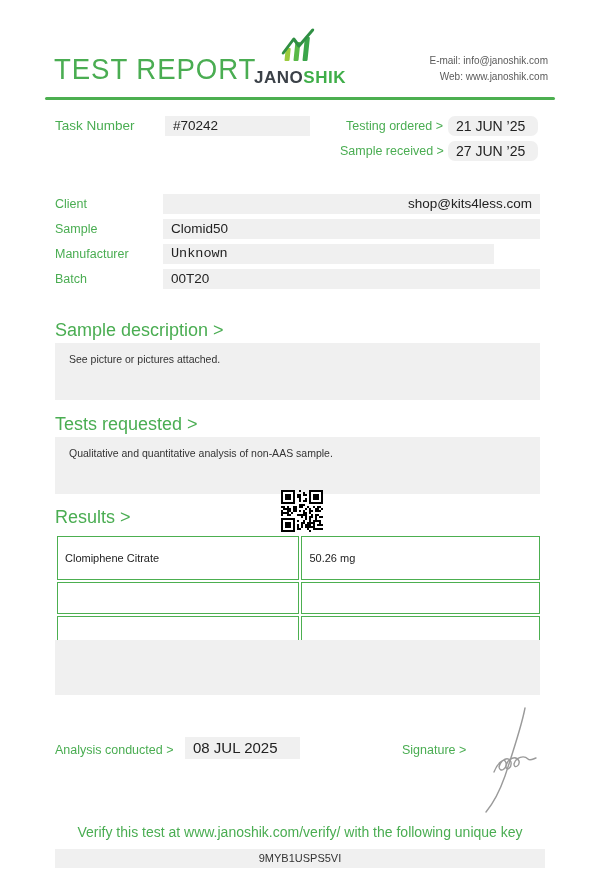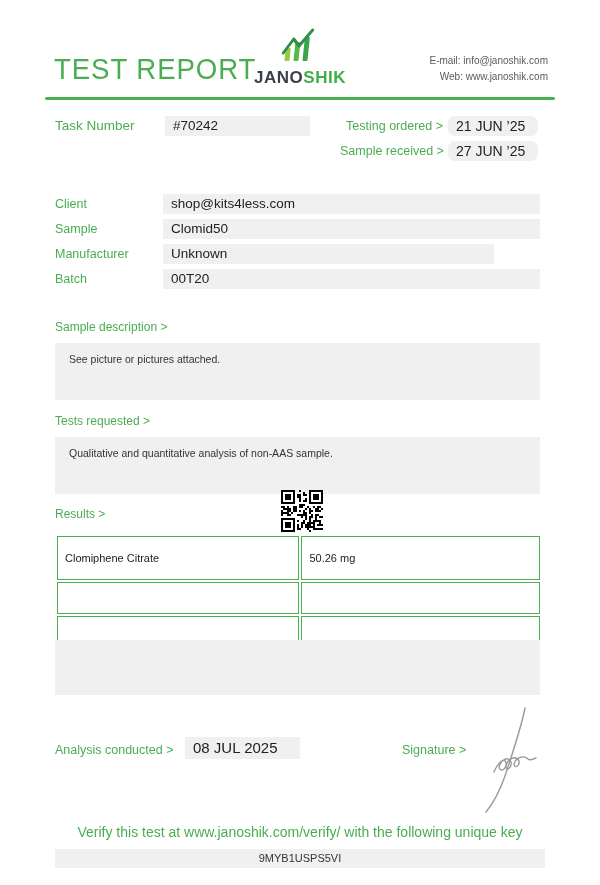--- a/index.html
+++ b/index.html
@@ -30,21 +30,21 @@
 
   
   .glabel{color:var(--green);font-size:12.5px;line-height:20px;white-space:nowrap;}
   .glabel-lg{font-size:13.5px;}
   .vbox{background:var(--field-bg);color:var(--text-dark);font-size:13.5px;font-weight:500;
     line-height:20px;height:20px;padding:0 8px;white-space:nowrap;overflow:hidden;}
   .vbox-date{font-size:14px;border-radius:7px;}
   .r-align{text-align:right;}
 
   
-  .section-head{color:var(--green);font-size:12px;white-space:nowrap;text-align:right;}
+  .section-head{color:var(--green);font-size:18px;white-space:nowrap;text-align:right;}
   .tbox{background:var(--field-bg);color:#333;font-size:10.5px;padding:9px 14px;line-height:14px;}
 
   
   .results-table{border-collapse:separate;border-spacing:2px;width:487px;table-layout:fixed;}
   .results-table td{border:1.5px solid var(--green-line);height:17px;padding:15px 7px;
     font-size:11px;color:var(--text-dark);background:#fff;vertical-align:middle;white-space:nowrap;}
   .results-table col.c1{width:50.4%;}
   .results-table col.c2{width:49.6%;}
 
   
@@ -90,27 +90,27 @@
   <div class="abs glabel glabel-lg" style="left:55px;top:116px;">Task Number</div>
   <div class="abs vbox" style="left:155px;top:116px;width:145px;margin-left:10px;">#70242</div>
 
   <div class="abs glabel r-align" style="left:340px;top:116px;width:103px;">Testing ordered  &gt;</div>
   <div class="abs vbox vbox-date" style="left:448px;top:116px;width:90px;">21 JUN ’25</div>
 
   <div class="abs glabel r-align" style="left:340px;top:141px;width:103px;">Sample received &gt;</div>
   <div class="abs vbox vbox-date" style="left:448px;top:141px;width:90px;">27 JUN ’25</div>
 
   <div class="abs glabel" style="left:55px;top:194px;">Client</div>
-  <div class="abs vbox" style="left:163px;top:194px;width:377px;">shop@kits4less.com</div>
+  <div class="abs vbox" style="left:163px;top:194px;width:377px;text-align:right;">shop@kits4less.com</div>
 
   <div class="abs glabel" style="left:55px;top:219px;">Sample</div>
   <div class="abs vbox" style="left:163px;top:219px;width:377px;">Clomid50</div>
 
   <div class="abs glabel" style="left:55px;top:244px;">Manufacturer</div>
-  <div class="abs vbox" style="left:163px;top:244px;width:331px;">Unknown</div>
+  <div class="abs vbox" style="left:163px;top:244px;width:331px;font-family:Liberation Mono, monospace;">Unknown</div>
 
   <div class="abs glabel" style="left:55px;top:269px;">Batch</div>
   <div class="abs vbox" style="left:163px;top:269px;width:377px;">00T20</div>
 
   <div class="abs section-head" style="left:55px;top:320px;">Sample description &gt;</div>
   <div class="abs tbox" style="left:55px;top:343px;width:485px;height:57px;">See picture or pictures attached.</div>
 
   <div class="abs section-head" style="left:55px;top:414px;">Tests requested &gt;</div>
   <div class="abs tbox" style="left:55px;top:437px;width:485px;height:57px;">Qualitative and quantitative analysis of non-AAS sample.</div>
 

